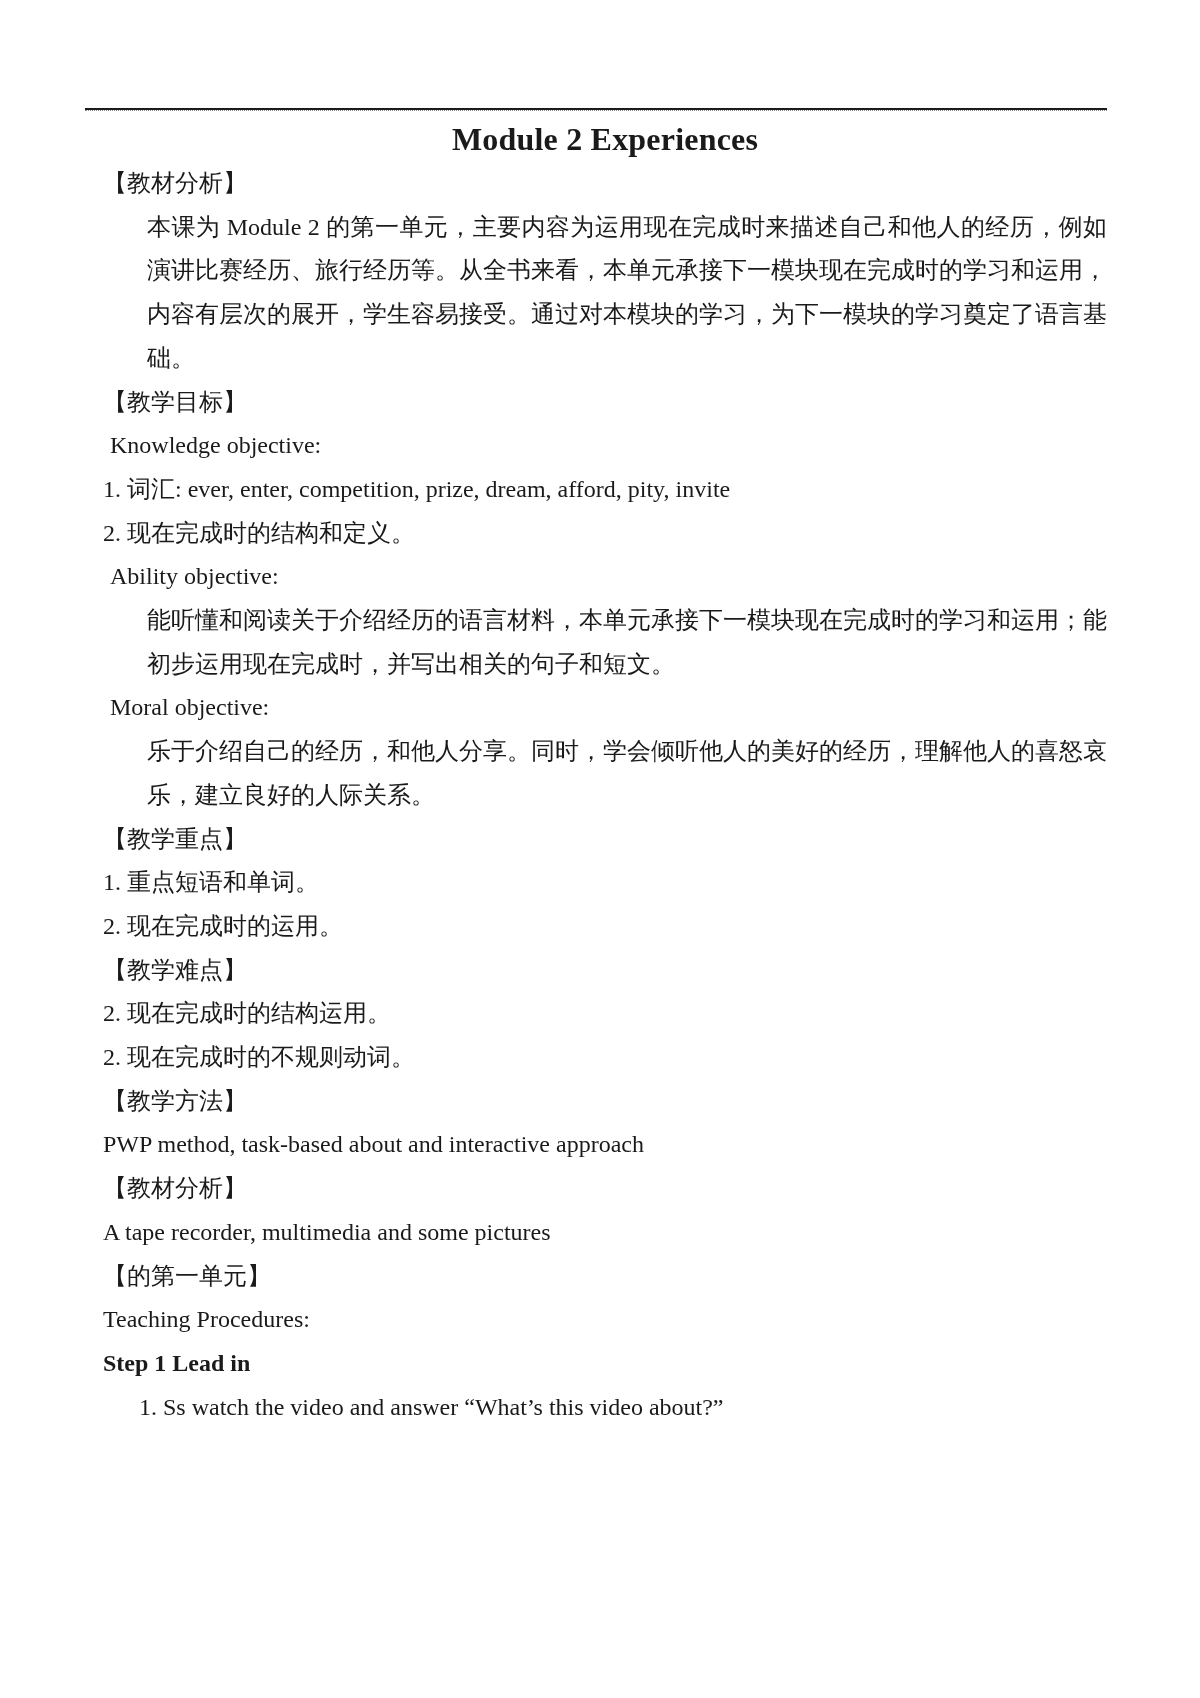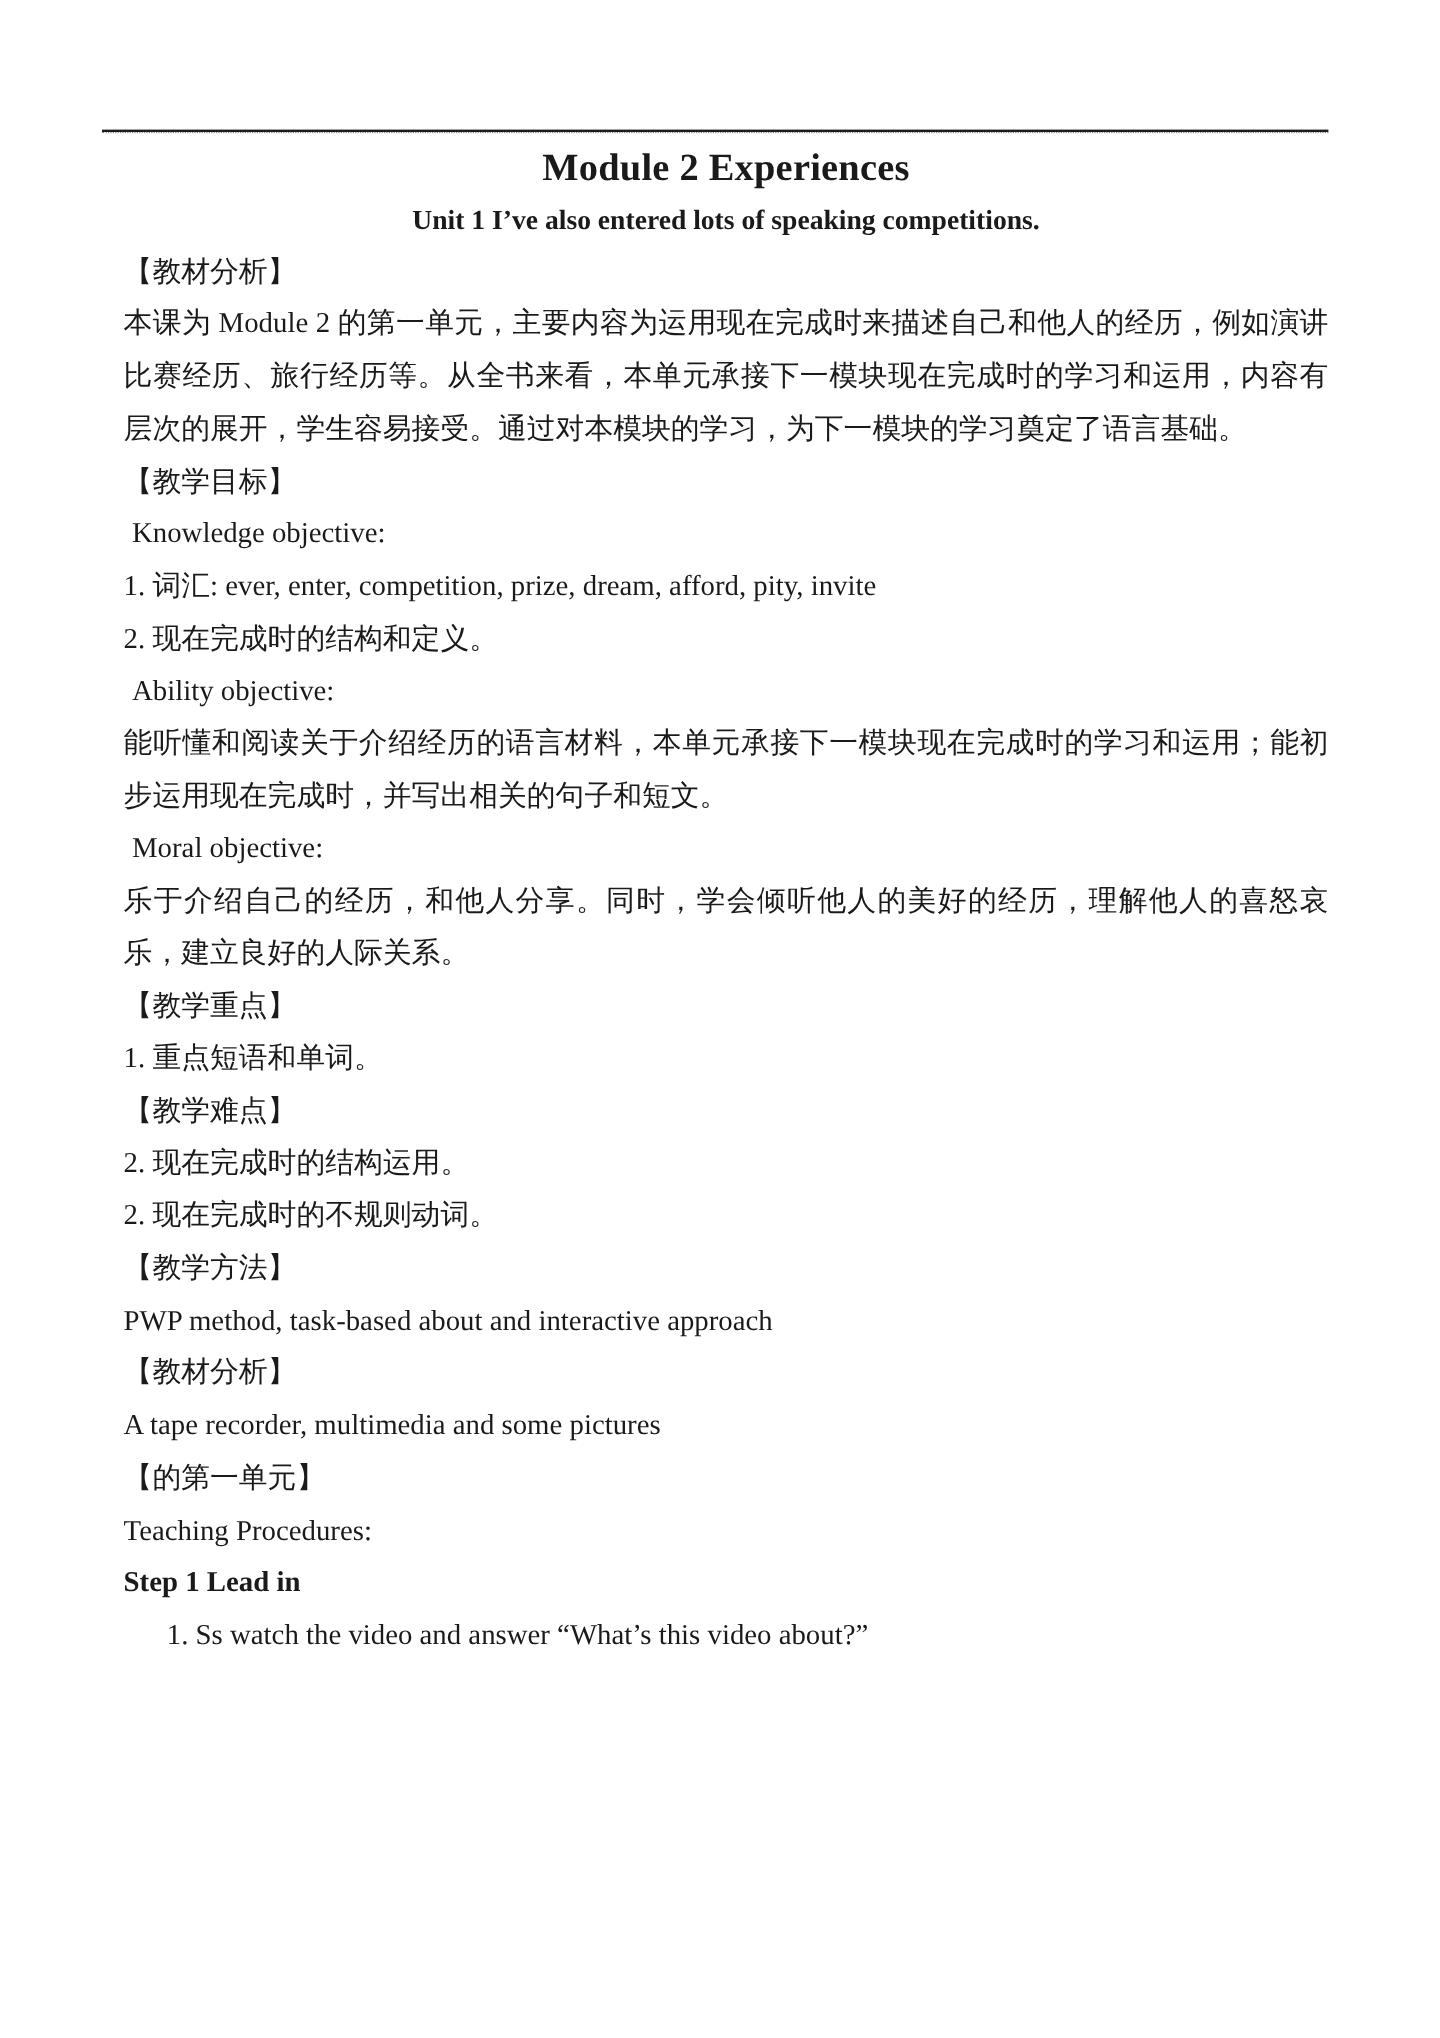--- a/index.html
+++ b/index.html
@@ -49,50 +49,51 @@
   }
   .txt {
     font-size: 24px;
     line-height: 43.7px;
     font-weight: normal;
   }
   .heading { }
   .para {
     text-align: justify;
     text-justify: inter-character;
+    margin-left: 44px;
   }
   .objective-label { padding-left: 7px; }
   .step-title { font-weight: bold; }
   .step-item { padding-left: 36px; }
 </style>
 </head>
 <body>
 
 <div class="page">
   <div class="top-rule"></div>
 
   <div class="content">
 
     <div class="doc-title">Module 2 Experiences</div>
-    <div class="doc-subtitle">Unit 1 I’ve also entered lots of speaking competitions.</div>
 
     <div class="txt heading">【教材分析】</div>
     <div class="txt para">本课为 Module 2 的第一单元，主要内容为运用现在完成时来描述自己和他人的经历，例如演讲比赛经历、旅行经历等。从全书来看，本单元承接下一模块现在完成时的学习和运用，内容有层次的展开，学生容易接受。通过对本模块的学习，为下一模块的学习奠定了语言基础。</div>
 
     <div class="txt heading">【教学目标】</div>
     <div class="txt objective-label">Knowledge objective:</div>
     <div class="txt list-item">1. 词汇: ever, enter, competition, prize, dream, afford, pity, invite</div>
     <div class="txt list-item">2. 现在完成时的结构和定义。</div>
     <div class="txt objective-label">Ability objective:</div>
     <div class="txt para">能听懂和阅读关于介绍经历的语言材料，本单元承接下一模块现在完成时的学习和运用；能初步运用现在完成时，并写出相关的句子和短文。</div>
     <div class="txt objective-label">Moral objective:</div>
     <div class="txt para">乐于介绍自己的经历，和他人分享。同时，学会倾听他人的美好的经历，理解他人的喜怒哀乐，建立良好的人际关系。</div>
 
     <div class="txt heading">【教学重点】</div>
     <div class="txt list-item">1. 重点短语和单词。</div>
+    <div class="txt list-item">2. 现在完成时的运用。</div>
 
     <div class="txt heading">【教学难点】</div>
     <div class="txt list-item">2. 现在完成时的结构运用。</div>
     <div class="txt list-item">2. 现在完成时的不规则动词。</div>
 
     <div class="txt heading">【教学方法】</div>
     <div class="txt">PWP method, task-based about and interactive approach</div>
 
     <div class="txt heading">【教材分析】</div>
     <div class="txt">A tape recorder, multimedia and some pictures</div>

